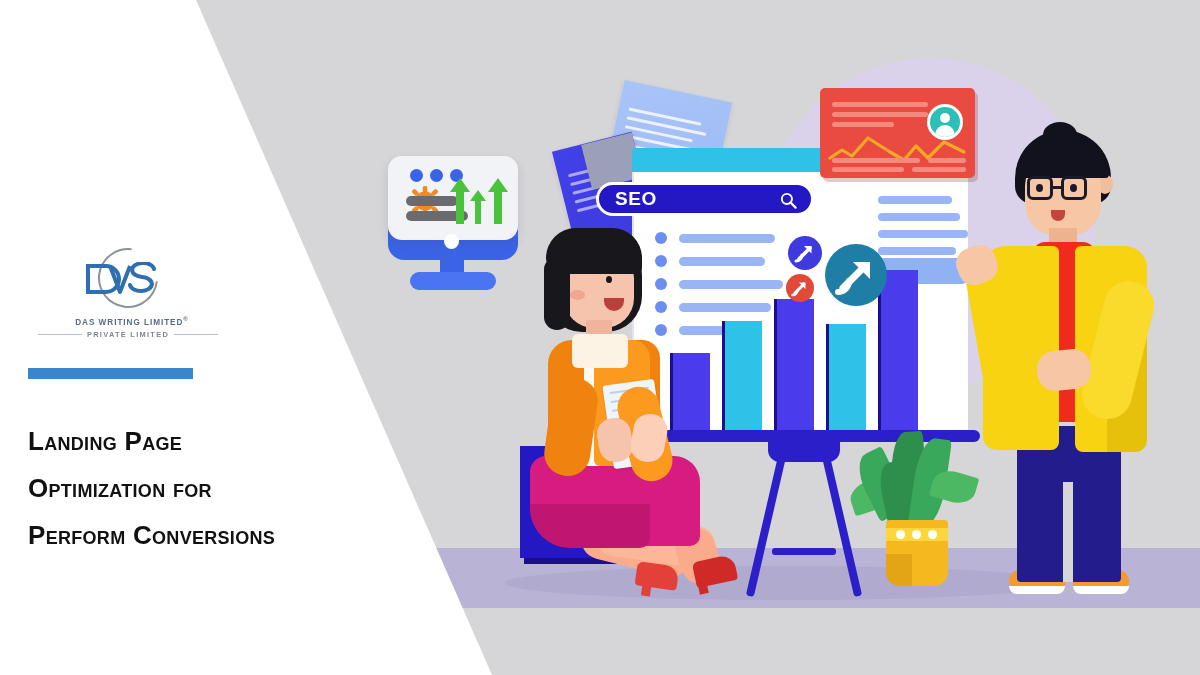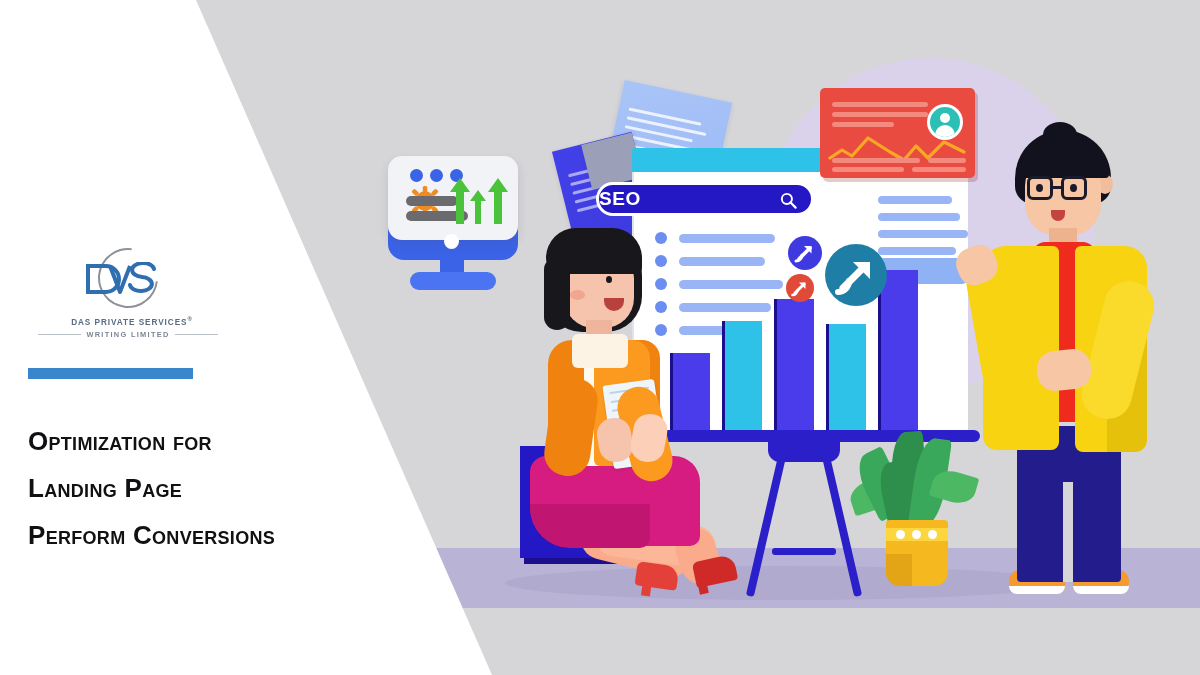--- a/index.html
+++ b/index.html
@@ -167,21 +167,21 @@
     position:absolute; left:196px; top:182px;
     width:218px; height:34px;
     background:#2417c4;
     border-radius:19px;
     border:3px solid #ffffff;
     display:flex; align-items:center;
     z-index:8;
   }
   .seo-text {
     color:#ffffff; font-weight:700; font-size:19px;
-    letter-spacing:.6px; 
+    letter-spacing:.6px; margin-left:16px;
   }
   .seo-mag {
     position:absolute; right:13px; top:6px;
     width:19px; height:19px;
   }
 
   
   .blist { position:absolute; left:255px; top:232px; z-index:6; }
   .brow { display:flex; align-items:center; margin-bottom:11px; }
   .bdot { width:12px; height:12px; border-radius:50%; background:#6b8ef0; margin-right:12px; }
@@ -591,30 +591,30 @@
   <div class="logo-block">
     <div class="logo-mark">
       <div class="logo-ring"></div>
       <svg class="logo-das" viewBox="0 0 88 34">
         <path d="M4 4 H22 a13 13 0 0 1 0 26 H4 Z" fill="none" stroke="#2f6fb0" stroke-width="4"></path>
         <path d="M26 4 L36 30 L46 4" fill="none" stroke="#2f6fb0" stroke-width="4" stroke-linejoin="round"></path>
         <path d="M70 7 a11 7 0 1 0 -12 8 a11 7 0 1 1 -12 8" fill="none" stroke="#2f6fb0" stroke-width="4" stroke-linecap="round"></path>
       </svg>
     </div>
     <div class="logo-text-line1">
-      <span>DAS PRIVATE SERVICES</span><span class="logo-reg">®</span>
+      <span>DAS WRITING LIMITED</span><span class="logo-reg">®</span>
     </div>
     <div class="logo-text-line2">
       <span class="logo-rule"></span>
-      <span>WRITING LIMITED</span>
+      <span>PRIVATE LIMITED</span>
       <span class="logo-rule"></span>
     </div>
   </div>
 
   <div class="accent-bar"></div>
 
   <h1 class="headline">
+    <span class="ln">Landing Page</span>
     <span class="ln">Optimization for</span>
-    <span class="ln">Landing Page</span>
     <span class="ln">Perform Conversions</span>
   </h1>
 
 </div>
 
 </body></html>

